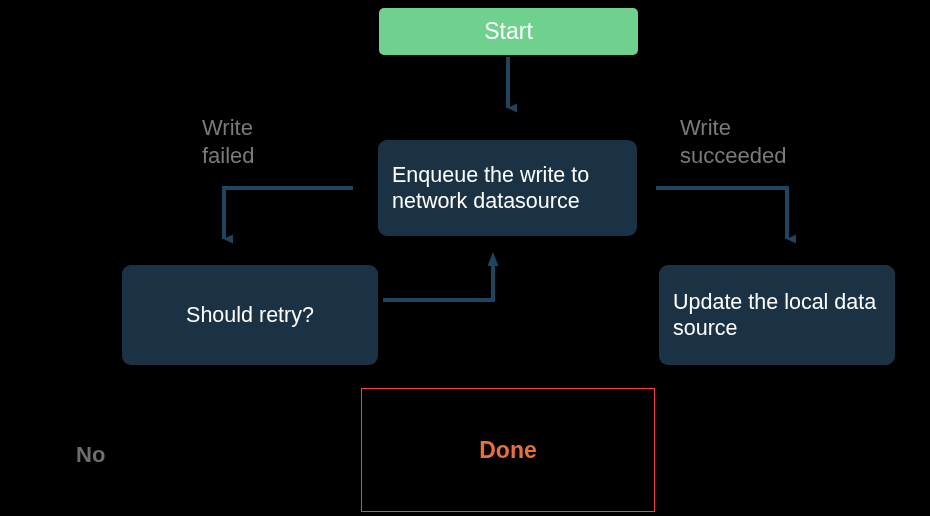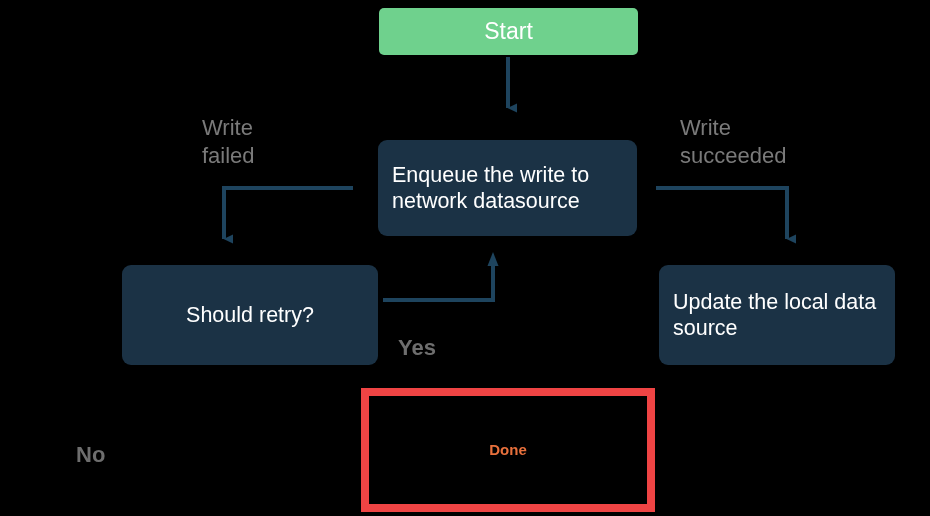--- a/index.html
+++ b/index.html
@@ -32,23 +32,23 @@
   }
   .node-process {
     background: #1b3245;
     color: #ffffff;
     border-radius: 9px;
     font-size: 21.5px;
     padding: 12px 14px;
   }
   .node-terminal {
     background: transparent;
-    border: 8px solid #ef4444;
+    border: 1px solid #ef4444;
     color: #e8703c;
-    font-size: 15px;
+    font-size: 23px;
     font-weight: bold;
   }
   .edge-label {
     position: absolute;
     color: #7a7a7a;
     font-size: 22px;
     line-height: 1.28;
     white-space: pre-line;
   }
   .edge-label.strong {
@@ -113,17 +113,16 @@
   <div class="node node-terminal" style="left:361px; top:388px; width:294px; height:124px;">
     <span>Done</span>
   </div>
 
   <div class="edge-label" style="left:202px; top:114px; width:148px;">Write
 failed</div>
 
   <div class="edge-label" style="left:680px; top:114px; width:164px;">Write
 succeeded</div>
 
-  <div class="edge-label strong" style="left:398px; top:334px; width:100px;">Yes</div>
 
   <div class="edge-label strong" style="left:76px; top:441px; width:92px;">No</div>
 
 </div>
 
 </body></html>

